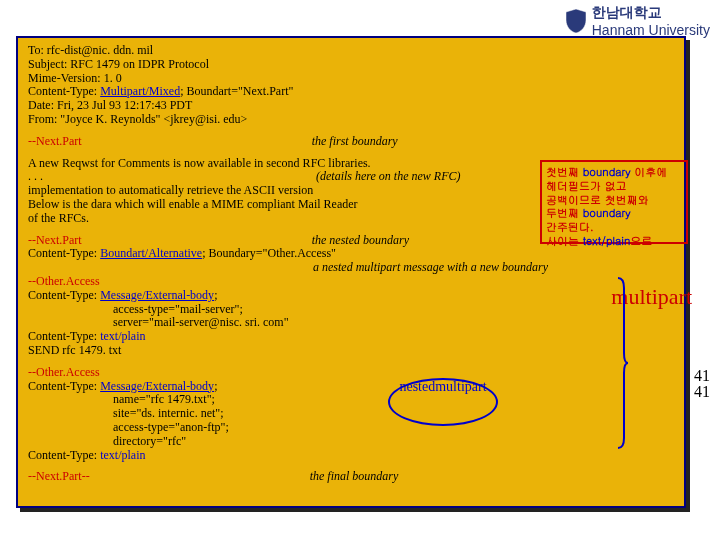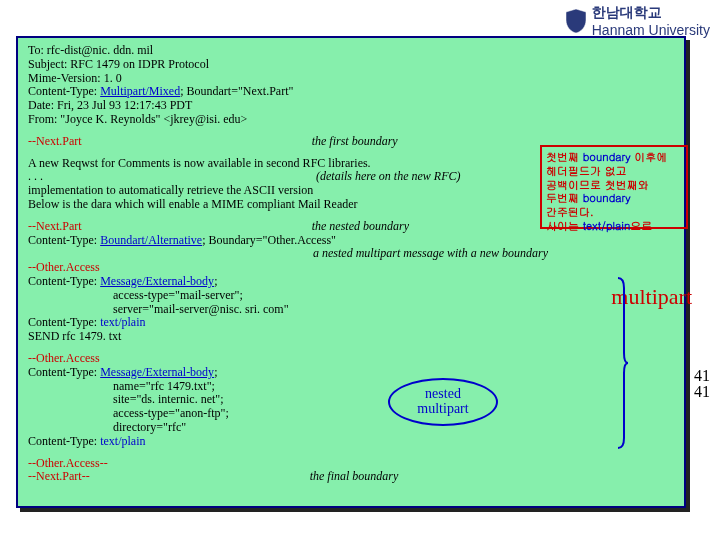--- a/index.html
+++ b/index.html
@@ -2,35 +2,35 @@
 <html><head>
 <meta charset="utf-8">
 <style>
   html,body{margin:0;padding:0;width:720px;height:540px;background:#fff;font-family:"Times New Roman",serif;font-size:12px;color:#000;overflow:hidden}
   .slide{position:relative;width:720px;height:404px}
   .logo{position:absolute;top:4px;right:10px;display:flex;align-items:center;gap:4px}
   .logo-shield{width:24px;height:26px}
   .logo-text{font-size:14px;font-weight:bold;color:#2a3a7a;font-family:"Malgun Gothic",sans-serif}
   .logo-text-en{font-size:14px;color:#2a3a7a;font-family:Arial,sans-serif}
   .outer-shadow{position:absolute;top:40px;left:20px;width:670px;height:472px;background:#222}
-  .outer{position:absolute;top:36px;left:16px;width:670px;height:472px;background:#86efac;border:2px solid #000080;box-sizing:border-box;padding:6px 10px 6px 10px;line-height:1.15}
+  .outer{position:absolute;top:36px;left:16px;width:670px;height:472px;background:#eab308;border:2px solid #000080;box-sizing:border-box;padding:6px 10px 6px 10px;line-height:1.15}
   .hdr{}
   .blue{color:#0000cc}
   .ul{text-decoration:underline}
   .boundary{color:#cc0000}
   .section{margin-top:8px}
   .italic{font-style:italic}
   .row{display:flex}
   .row .left{flex:0 0 auto}
   .row .right{flex:1 1 auto}
   .indent1{padding-left:85px}
-  .annot-box{position:absolute;top:145px;right:32px;width:136px;height:74px;border:2px solid #cc0000;background:transparent;padding:3px 4px;font-family:"Malgun Gothic","Gulim",sans-serif;font-size:11px;font-weight:bold;color:#cc0000;line-height:1.25}
+  .annot-box{position:absolute;top:160px;right:32px;width:136px;height:74px;border:2px solid #cc0000;background:transparent;padding:3px 4px;font-family:"Malgun Gothic","Gulim",sans-serif;font-size:11px;font-weight:bold;color:#cc0000;line-height:1.25}
   .annot-box .blue-k{color:#0000cc}
   .multipart-lbl{position:absolute;top:284px;right:28px;font-size:22px;color:#cc0000;font-family:"Times New Roman",serif}
-  .nested-circle{position:absolute;top:378px;left:388px;width:106px;height:44px;border:2px solid #0000cc;border-radius:50%/50%;color:#0000cc;font-size:14px;text-align:center;display:flex;flex-direction:column;justify-content:center;line-height:1.05}
+  .nested-circle{position:absolute;top:378px;left:388px;width:106px;height:44px;border:2px solid #0000cc;border-radius:50%/50%;color:#0000cc;font-size:14px;text-align:center;display:flex;flex-direction:row;justify-content:center;line-height:1.05}
   .pagenum{position:absolute;bottom:4px;right:10px;font-size:16px;color:#000;text-align:center;line-height:1}
   .brace{position:absolute;top:276px;right:92px;width:12px;height:174px}
   .brace svg{width:12px;height:174px}
 </style>
 </head>
 <body>
 
 <div class="slide">
   <div class="logo">
     <svg class="logo-shield" viewBox="0 0 24 26">
@@ -61,20 +61,21 @@
     </div>
 
     <div class="section">
       <div>A new Reqwst for Comments is now available in second RFC libraries.</div>
       <div class="row">
           <span>. . .</span>
           <span class="italic" style="padding-left:273px">(details here on the new RFC)</span>
         </div>
       <div>implementation to automatically retrieve the ASCII version</div>
       <div>Below is the dara which will enable a MIME compliant Mail Reader</div>
+      <div>of the RFCs.</div>
     </div>
 
     <div class="section">
       <div class="row">
           <div class="left boundary">--Next.Part</div>
           <div class="right italic" style="padding-left:230px">the nested boundary</div>
         </div>
       <div><span>Content-Type: </span><span class="blue ul">Boundart/Alternative</span><span>; Boundary="Other.Access"</span></div>
       <div class="italic" style="padding-left:285px">a nested multipart message with a new boundary</div>
     </div>
@@ -92,21 +93,20 @@
       <div class="boundary">--Other.Access</div>
       <div><span>Content-Type: </span><span class="blue ul">Message/External-body</span><span>;</span></div>
       <div class="indent1">name="rfc 1479.txt";</div>
       <div class="indent1">site="ds. internic. net";</div>
       <div class="indent1">access-type="anon-ftp";</div>
       <div class="indent1">directory="rfc"</div>
       <div><span>Content-Type: </span><span class="blue">text/plain</span></div>
     </div>
 
     <div class="section">
-      <div class="boundary">--Other.Access--</div>
       <div class="row">
           <div class="left boundary">--Next.Part--</div>
           <div class="right italic" style="padding-left:220px">the final boundary</div>
         </div>
     </div>
   </div>
 
   <div class="annot-box">
     <div><span>첫번째 </span><span class="blue-k">boundary </span><span>이후에</span></div>
     <div>헤더필드가 없고</div>

